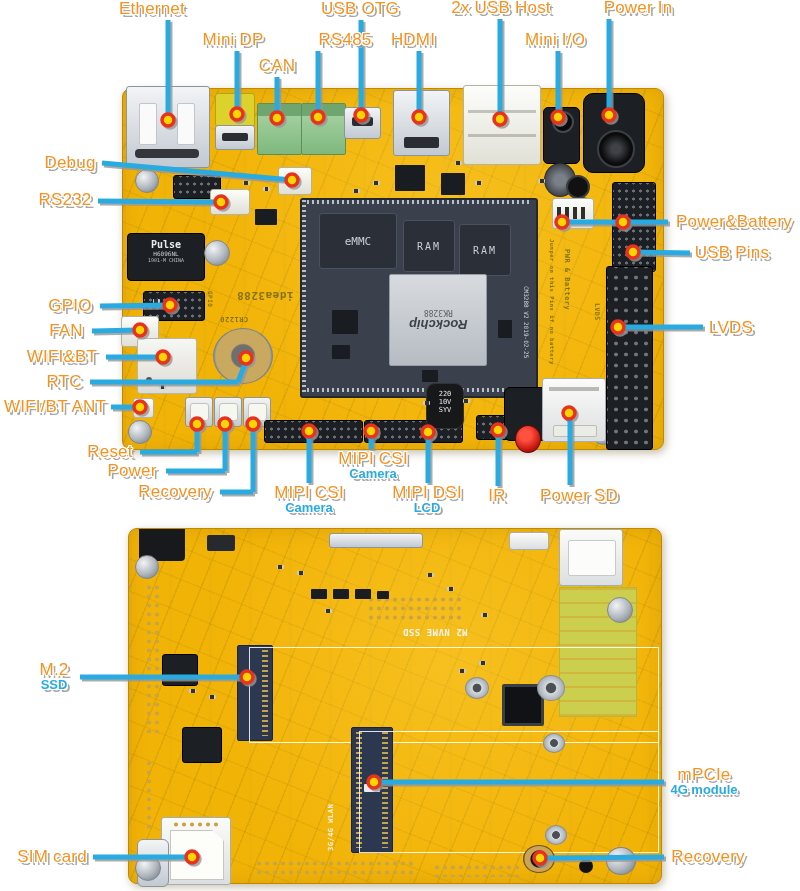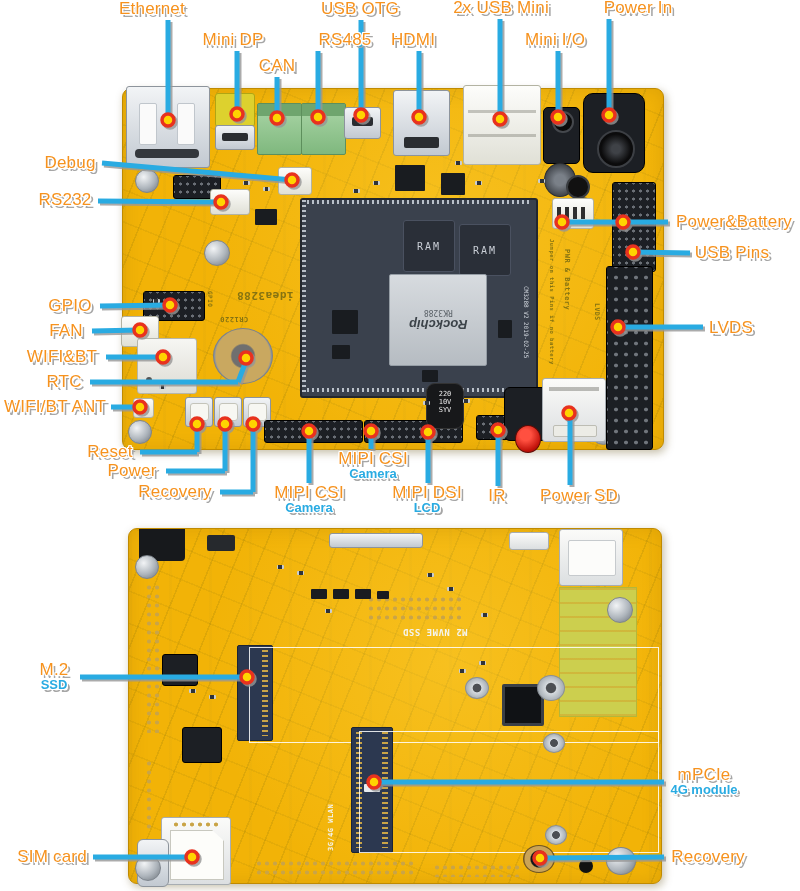--- a/index.html
+++ b/index.html
@@ -101,30 +101,38 @@
     </div>
 
     <div class="a" style="left:421px;top:74px;width:30px;height:32px;border-radius:50%;background:radial-gradient(circle,#7a8088 25%,#43474d 70%);border:1px solid #2c2f33;"></div>
     <div class="a" style="left:443px;top:86px;width:20px;height:20px;border-radius:50%;background:#111;border:2px solid #3a3d41;"></div>
     <div class="a" style="left:449px;top:108px;width:17px;height:17px;border-radius:50%;background:#111;border:2px solid #3a3d41;"></div>
 
     <div class="a blackc pins" style="left:50px;top:86px;width:46px;height:22px;"></div>
     <div class="a white-conn" style="left:155px;top:78px;width:32px;height:26px;"></div>
     <div class="a white-conn" style="left:87px;top:100px;width:38px;height:24px;"></div>
 
+    <div class="a blackc" style="left:4px;top:144px;width:76px;height:46px;border-radius:4px;text-align:center;">
+      <div class="chiplabel" style="font-size:10px;font-weight:bold;margin-top:5px;color:#e7eaef;">Pulse</div>
+      <div class="chiplabel" style="font-size:6px;color:#cdd2d9;">H6096NL</div>
+      <div class="chiplabel" style="font-size:5px;color:#b9bec6;">1901-M CHINA</div>
+    </div>
 
     <div class="a screw" style="left:12px;top:80px;width:22px;height:22px;"></div>
     <div class="a screw" style="left:81px;top:151px;width:24px;height:24px;"></div>
     <div class="a screw" style="left:5px;top:331px;width:22px;height:22px;"></div>
     <div class="a screw" style="left:467px;top:329px;width:25px;height:25px;"></div>
 
     <div class="a" style="left:177px;top:109px;width:234px;height:196px;background:#3a414d;border:2px solid #23272e;border-radius:3px;">
       <div class="a" style="left:0;top:0;width:230px;height:4px;background:repeating-linear-gradient(90deg,#b9c0c9 0 2px,#3a414d 2px 5px);"></div>
       <div class="a" style="left:0;top:188px;width:230px;height:4px;background:repeating-linear-gradient(90deg,#b9c0c9 0 2px,#3a414d 2px 5px);"></div>
       <div class="a" style="left:0;top:0;width:4px;height:192px;background:repeating-linear-gradient(180deg,#b9c0c9 0 2px,#3a414d 2px 5px);"></div>
+      <div class="a" style="left:17px;top:13px;width:76px;height:54px;background:#2a2f38;border:1px solid #4a5160;border-radius:3px;display:flex;align-items:center;justify-content:center;">
+        <span class="chiplabel" style="font-size:11px;">eMMC</span>
+      </div>
       <div class="a" style="left:101px;top:20px;width:50px;height:50px;background:#2a2f38;border:1px solid #4a5160;border-radius:3px;display:flex;align-items:center;justify-content:center;">
         <span class="chiplabel" style="font-size:10px;letter-spacing:2px;">RAM</span>
       </div>
       <div class="a" style="left:157px;top:24px;width:50px;height:50px;background:#2a2f38;border:1px solid #4a5160;border-radius:3px;display:flex;align-items:center;justify-content:center;">
         <span class="chiplabel" style="font-size:10px;letter-spacing:2px;">RAM</span>
       </div>
       <div class="a" style="left:87px;top:74px;width:96px;height:90px;background:linear-gradient(180deg,#d7dbdf,#b6bcc2);border:1px solid #959da5;border-radius:2px;display:flex;align-items:center;justify-content:center;">
         <div class="flip" style="text-align:center;">
           <div style="font-size:13px;font-weight:bold;color:#3c4349;font-style:italic;">Rockchip</div>
           <div style="font-size:8px;color:#5a6167;font-family:'DejaVu Sans Mono',monospace;">RK3288</div>
@@ -353,21 +361,21 @@
       <div class="callout" style="left: 317px; top: 40px; margin-left: 28px;">
         <span class="c-main">RS485</span>
       </div>
       <div class="callout" style="left: 360px; top: 9px;">
         <span class="c-main">USB OTG</span>
       </div>
       <div class="callout" style="left: 413px; top: 40px;">
         <span class="c-main">HDMI</span>
       </div>
       <div class="callout" style="left: 501px; top: 8px;">
-        <span class="c-main">2x USB Mini</span>
+        <span class="c-main">2x USB Host</span>
       </div>
       <div class="callout" style="left: 555px; top: 40px;">
         <span class="c-main">Mini I/O</span>
       </div>
       <div class="callout" style="left: 638px; top: 8px; justify-content: center;">
         <span class="c-main">Power In</span>
       </div>
       <div class="callout" style="left: 70px; top: 163px;">
         <span class="c-main">Debug</span>
       </div>

